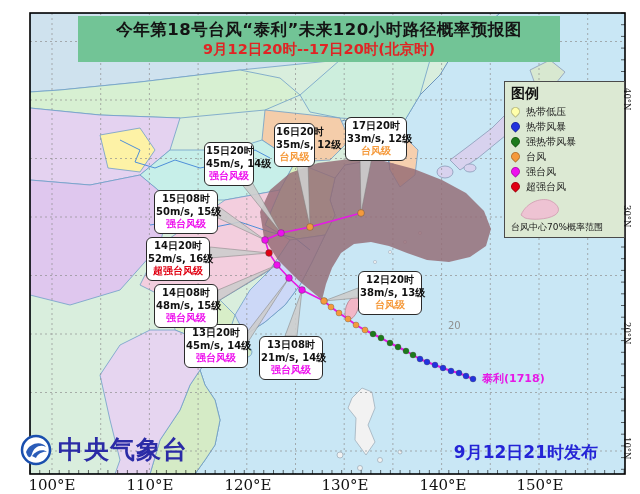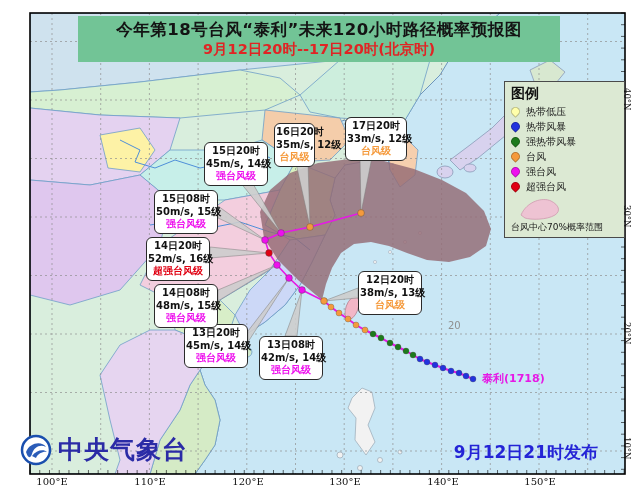--- a/index.html
+++ b/index.html
@@ -19,21 +19,21 @@
   .legend-item-label{font-size:10px;color:#1a1a1a;white-space:nowrap;}
   .legend-blob{margin:2px 0 0 6px;display:block;}
   .legend-caption{font-size:9px;color:#1a1a1a;white-space:nowrap;margin-top:1px;}
   .callout{position:absolute;background:#ffffff;border:1.6px solid #2a2a2a;border-radius:6px;
            text-align:center;font-size:10px;font-weight:bold;line-height:12.5px;
            padding:2px 1px;box-sizing:border-box;z-index:5;white-space:nowrap;}
   .typhoon-name{position:absolute;color:#e619e6;font-size:11px;font-weight:bold;z-index:4;}
   .agency{position:absolute;left:20px;top:433px;display:flex;align-items:flex-end;gap:6px;z-index:6;}
   .agency-name{font-size:25px;font-weight:bold;color:#2b2ba6;letter-spacing:1px;}
   .issued{position:absolute;right:42px;top:441px;font-size:17px;font-weight:bold;color:#2424d6;z-index:6;}
-  .lon-label{position:absolute;top:476px;transform:translateX(-50%);font-size:10px;
+  .lon-label{position:absolute;top:476px;transform:translateX(-50%);font-size:15px;
              font-family:"DejaVu Serif","Liberation Serif",serif;color:#111;z-index:6;}
   .lat-label{position:absolute;left:632px;font-size:8.5px;font-family:"DejaVu Serif","Liberation Serif",serif;
              color:#111;transform:rotate(90deg);transform-origin:left top;z-index:6;white-space:nowrap;}
   .inline-grid-label{position:absolute;font-size:10px;color:#8f8f8f;z-index:2;}
 </style>
 </head>
 <body>
 
 <div class="stage">
 
@@ -304,21 +304,21 @@
   </div>
 
   <div id="labels">
       <div class="callout" style="left: 358px; top: 271px; width: 64px;">
         <div style="color: rgb(17, 17, 17);">12日20时</div>
         <div style="color: rgb(17, 17, 17);">38m/s, 13级</div>
         <div style="color: rgb(245, 154, 60);">台风级</div>
       </div>
       <div class="callout" style="left: 259px; top: 336px; width: 64px;">
         <div style="color: rgb(17, 17, 17);">13日08时</div>
-        <div style="color: rgb(17, 17, 17);">42m/s, 14级</div>
+        <div style="color: rgb(17, 17, 17);">21m/s, 14级</div>
         <div style="color: rgb(238, 16, 238);">强台风级</div>
       </div>
       <div class="callout" style="left: 184px; top: 324px; width: 64px;">
         <div style="color: rgb(17, 17, 17);">13日20时</div>
         <div style="color: rgb(17, 17, 17);">45m/s, 14级</div>
         <div style="color: rgb(238, 16, 238);">强台风级</div>
       </div>
       <div class="callout" style="left: 154px; top: 284px; width: 64px;">
         <div style="color: rgb(17, 17, 17);">14日08时</div>
         <div style="color: rgb(17, 17, 17);">48m/s, 15级</div>
@@ -327,21 +327,21 @@
       <div class="callout" style="left: 146px; top: 237px; width: 64px;">
         <div style="color: rgb(17, 17, 17); text-align: center;">14日20时</div>
         <div style="color: rgb(17, 17, 17);">52m/s, 16级</div>
         <div style="color: rgb(224, 0, 18);">超强台风级</div>
       </div>
       <div class="callout" style="left: 154px; top: 190px; width: 64px;">
         <div style="color: rgb(17, 17, 17);">15日08时</div>
         <div style="color: rgb(17, 17, 17);">50m/s, 15级</div>
         <div style="color: rgb(238, 16, 238);">强台风级</div>
       </div>
-      <div class="callout" style="left: 204px; top: 142px; width: 64px;">
+      <div class="callout" style="left: 204px; top: 142px; width: 50px;">
         <div style="color: rgb(17, 17, 17);">15日20时</div>
         <div style="color: rgb(17, 17, 17);">45m/s, 14级</div>
         <div style="color: rgb(238, 16, 238);">强台风级</div>
       </div>
       <div class="callout" style="left: 274px; top: 123px; width: 41px;">
         <div style="color: rgb(17, 17, 17);">16日20时</div>
         <div style="color: rgb(17, 17, 17);">35m/s, 12级</div>
         <div style="color: rgb(245, 154, 60);">台风级</div>
       </div>
       <div class="callout" style="left: 345px; top: 117px; width: 62px;">

